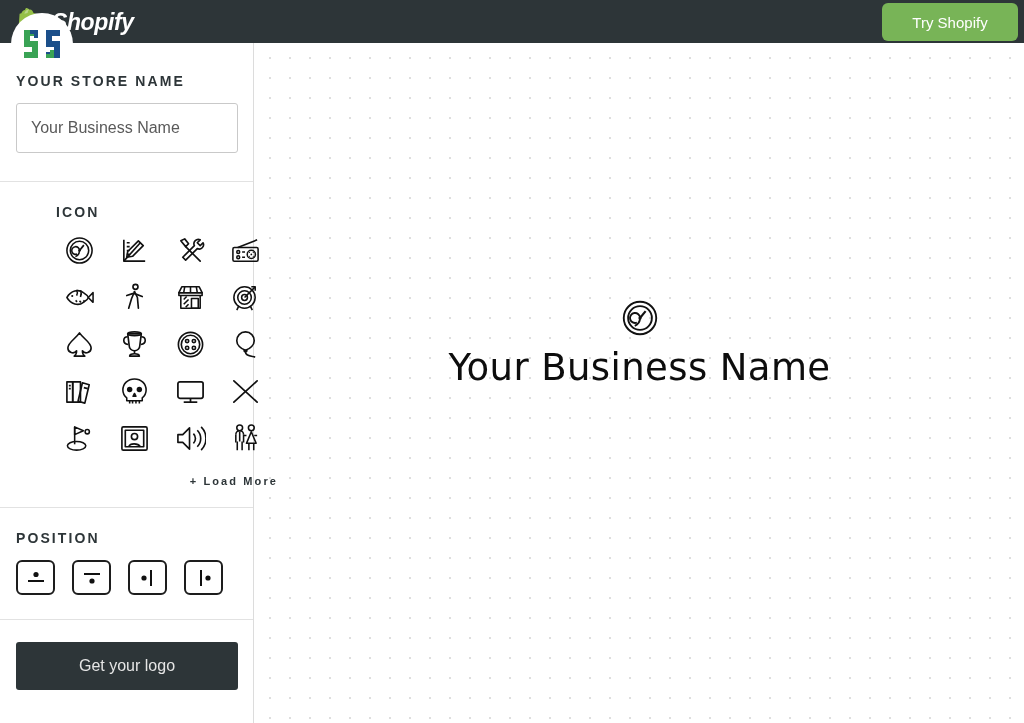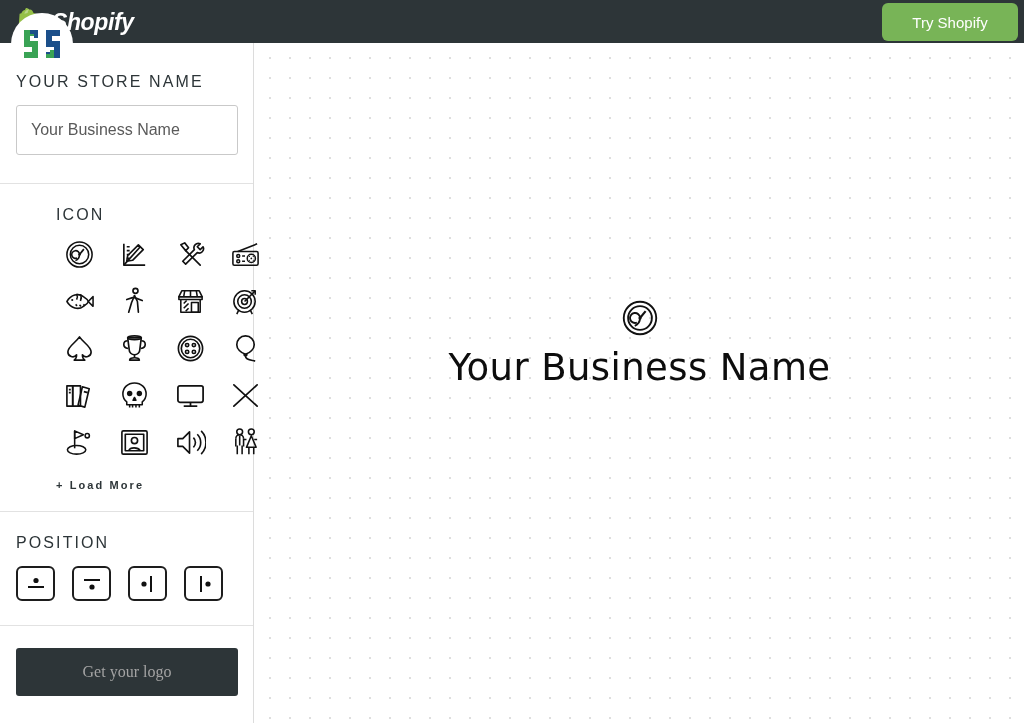--- a/index.html
+++ b/index.html
@@ -56,22 +56,22 @@
 
   
   .sidebar {
     position: absolute; left: 0; top: 43px;
     width: 254px; height: 680px;
     background: #ffffff;
     border-right: 1px solid #dcdcdc;
     z-index: 20;
   }
   .sec-label {
-    font-size: 16px;
-    font-weight: normal;
+    font-size: 14px;
+    font-weight: bold;
     letter-spacing: 2.1px;
     color: #2d3538;
     text-transform: uppercase;
   }
   .divider { height: 1px; background: #e2e2e2; width: 100%; }
 
   
   .sec-store { padding: 30px 16px 28px 16px; }
   .store-input {
     display: block;
@@ -101,21 +101,21 @@
     width: 46px; height: 33px;
     display: flex; align-items: center; justify-content: center;
     cursor: pointer;
     background: none; border: none;
   }
   .icon-cell svg { display: block; }
   .load-more {
     display: block;
     width: 222px;
     margin-top: 20px; margin-bottom: 6px;
-    text-align: left;
+    text-align: right;
     font-size: 11px; font-weight: bold;
     letter-spacing: 2.1px;
     color: #2d3538;
     background: none; border: none;
     font-family: "Liberation Sans", sans-serif;
     cursor: pointer;
   }
 
   
   .sec-position { padding: 22px 16px 24px 16px; }
@@ -130,23 +130,23 @@
     background: #fff;
     display: flex; align-items: center; justify-content: center;
     cursor: pointer; padding: 0;
   }
 
   
   .cta-wrap { padding: 22px 16px 0 16px; }
   .cta-btn {
     width: 222px; height: 48px;
     background: #2d3538;
-    color: #a3a3a3;
+    color: #e5e5e5;
     border: none; border-radius: 3px;
-    font-family: Liberation Serif, serif;
+    font-family: Liberation Sans, sans-serif;
     font-size: 16px;
     cursor: pointer;
   }
 
   
   .canvas {
     position: absolute;
     left: 255px; top: 43px;
     width: 769px; height: 680px;
     background-color: #ffffff;

